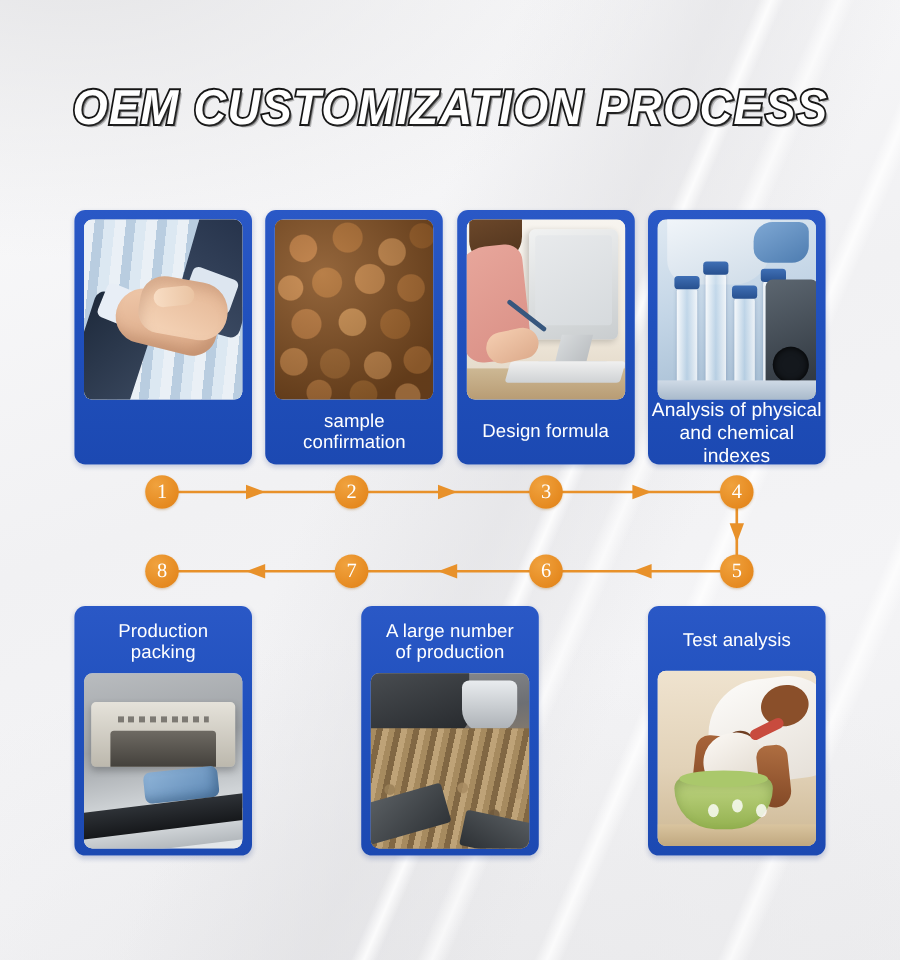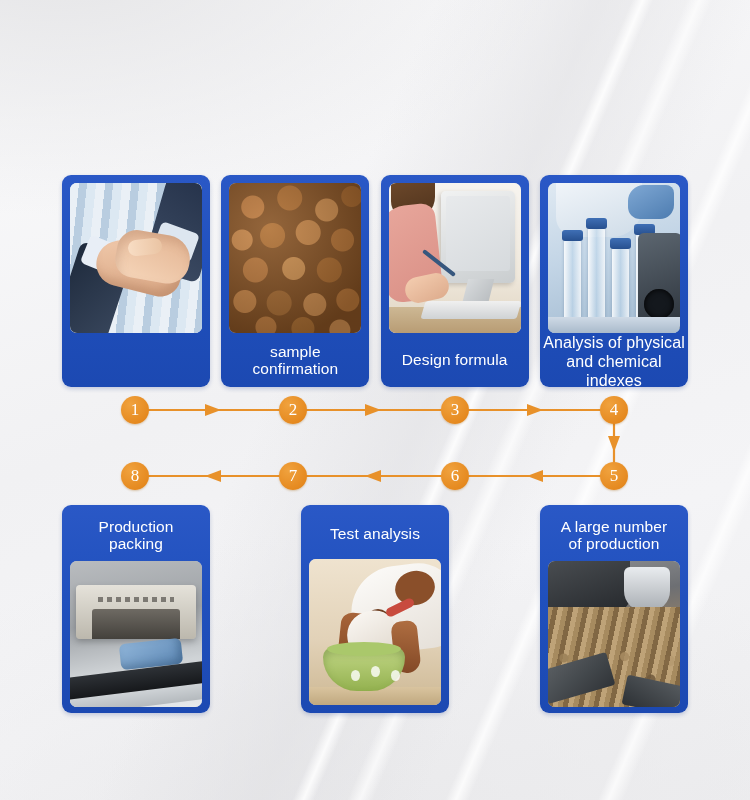--- a/index.html
+++ b/index.html
@@ -208,20 +208,23 @@
     font-family:"Liberation Serif", serif;
     box-shadow:0 1px 2px rgba(160,95,10,.3);
     z-index:3;
   }
 </style>
 </head>
 <body>
 
 <div id="page">
 
+  <div class="title-wrap">
+    <span class="title">OEM CUSTOMIZATION PROCESS</span>
+  </div>
 
   <div class="row" id="row-top">
 
     <div class="card top">
       <div class="thumb">
         <div class="ph ph-handshake">
           <div class="suitL"></div>
             <div class="suitR"></div>
           <div class="cuffL"></div>
             <div class="cuffR"></div>
@@ -316,49 +319,49 @@
               <div class="lbl"></div>
             </div>
           <div class="bag"></div>
             <div class="deck"></div>
             <div class="belt"></div>
         </div>
       </div>
     </div>
 
     <div class="card bottom">
+      <div class="caption two">A large number<br>of production</div>
+      <div class="thumb">
+        <div class="ph ph-prod">
+          <div class="hopper"></div>
+            <div class="chute"></div>
+          <div class="flow"></div>
+            <div class="grain"></div>
+          <div class="blade"></div>
+            <div class="blade2"></div>
+        </div>
+      </div>
+    </div>
+
+    <div class="card bottom">
       <div class="caption">Test analysis</div>
       <div class="thumb">
         <div class="ph ph-dog">
           <div class="floor"></div>
           <div class="body"></div>
             <div class="patch1"></div>
             <div class="patch2"></div>
           <div class="ear"></div>
             <div class="head"></div>
             <div class="ear2"></div>
             <div class="collar"></div>
           <div class="bowl">
               <span class="paw p1"></span>
               <span class="paw p2"></span>
               <span class="paw p3"></span>
             </div>
         </div>
       </div>
     </div>
 
-    <div class="card bottom">
-      <div class="caption two">A large number<br>of production</div>
-      <div class="thumb">
-        <div class="ph ph-prod">
-          <div class="hopper"></div>
-            <div class="chute"></div>
-          <div class="flow"></div>
-            <div class="grain"></div>
-          <div class="blade"></div>
-            <div class="blade2"></div>
-        </div>
-      </div>
-    </div>
-
   </div>
 
 </div>
 
 </body></html>

